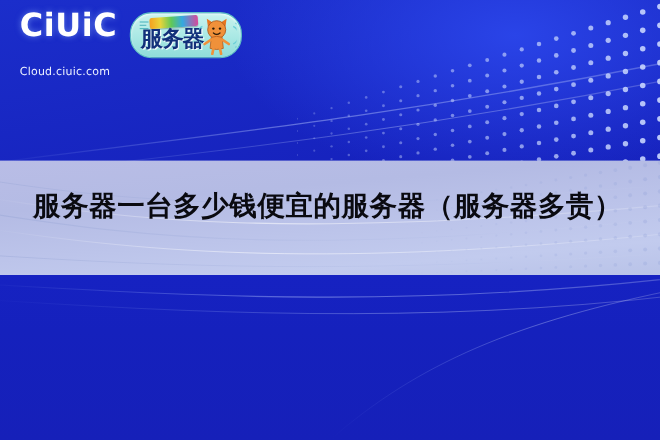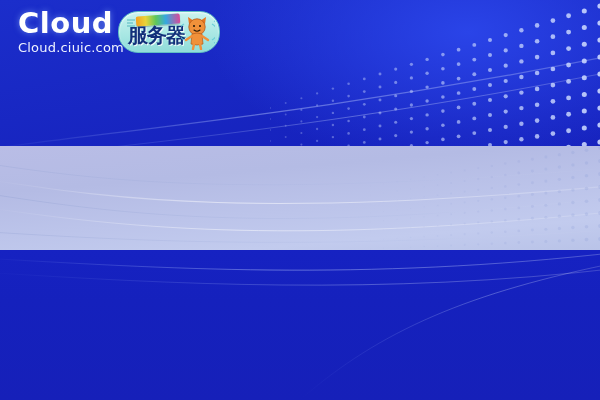--- a/index.html
+++ b/index.html
@@ -94,23 +94,23 @@
   .logo-word {
     font-family: "DejaVu Sans", "Liberation Sans", sans-serif;
     font-size: 29px;
     font-weight: 700;
     color: #ffffff;
     letter-spacing: .5px;
     line-height: 30px;
     text-shadow: 0 0 6px rgba(150,190,255,.55);
   }
   .logo-sub {
-    margin-top: 3px;
+    margin-top: 21px;
     font-family: "DejaVu Sans", "Liberation Sans", sans-serif;
-    font-size: 13px;
+    font-size: 10px;
     font-weight: 400;
     color: #eef2ff;
     letter-spacing: .2px;
     line-height: 13px;
   }
 
   
   .badge {
     position: absolute;
     left: 118px;
@@ -651,23 +651,24 @@
             <circle cx="54.1" cy="100.6" r="0.83" opacity="0.18"></circle>
             <circle cx="40.6" cy="101.2" r="0.75" opacity="0.15"></circle>
             <circle cx="27.1" cy="101.8" r="0.66" opacity="0.13"></circle>
             <circle cx="13.5" cy="102.4" r="0.58" opacity="0.10"></circle>
             <circle cx="0.0" cy="103.0" r="0.50" opacity="0.08"></circle>
           </g>
         </svg>
     </div>
   </div>
 
+  <div class="title">服务器一台多少钱便宜的服务器（服务器多贵）</div>
 
   <div class="logo">
-    <div class="logo-word">Cloud</div>
+    <div class="logo-word">CiUiC</div>
     <div class="logo-sub">Cloud.ciuic.com</div>
   </div>
 
   <div class="badge">
     <div class="badge-ribbon"></div>
     <svg class="badge-speed" viewBox="0 0 22 12">
       <g stroke="#3aa9b4" stroke-width="1" fill="none" opacity=".8">
         <path d="M1,3 L9,3"></path>
           <path d="M1,6 L7,6"></path>
           <path d="M1,9 L9,9"></path>

